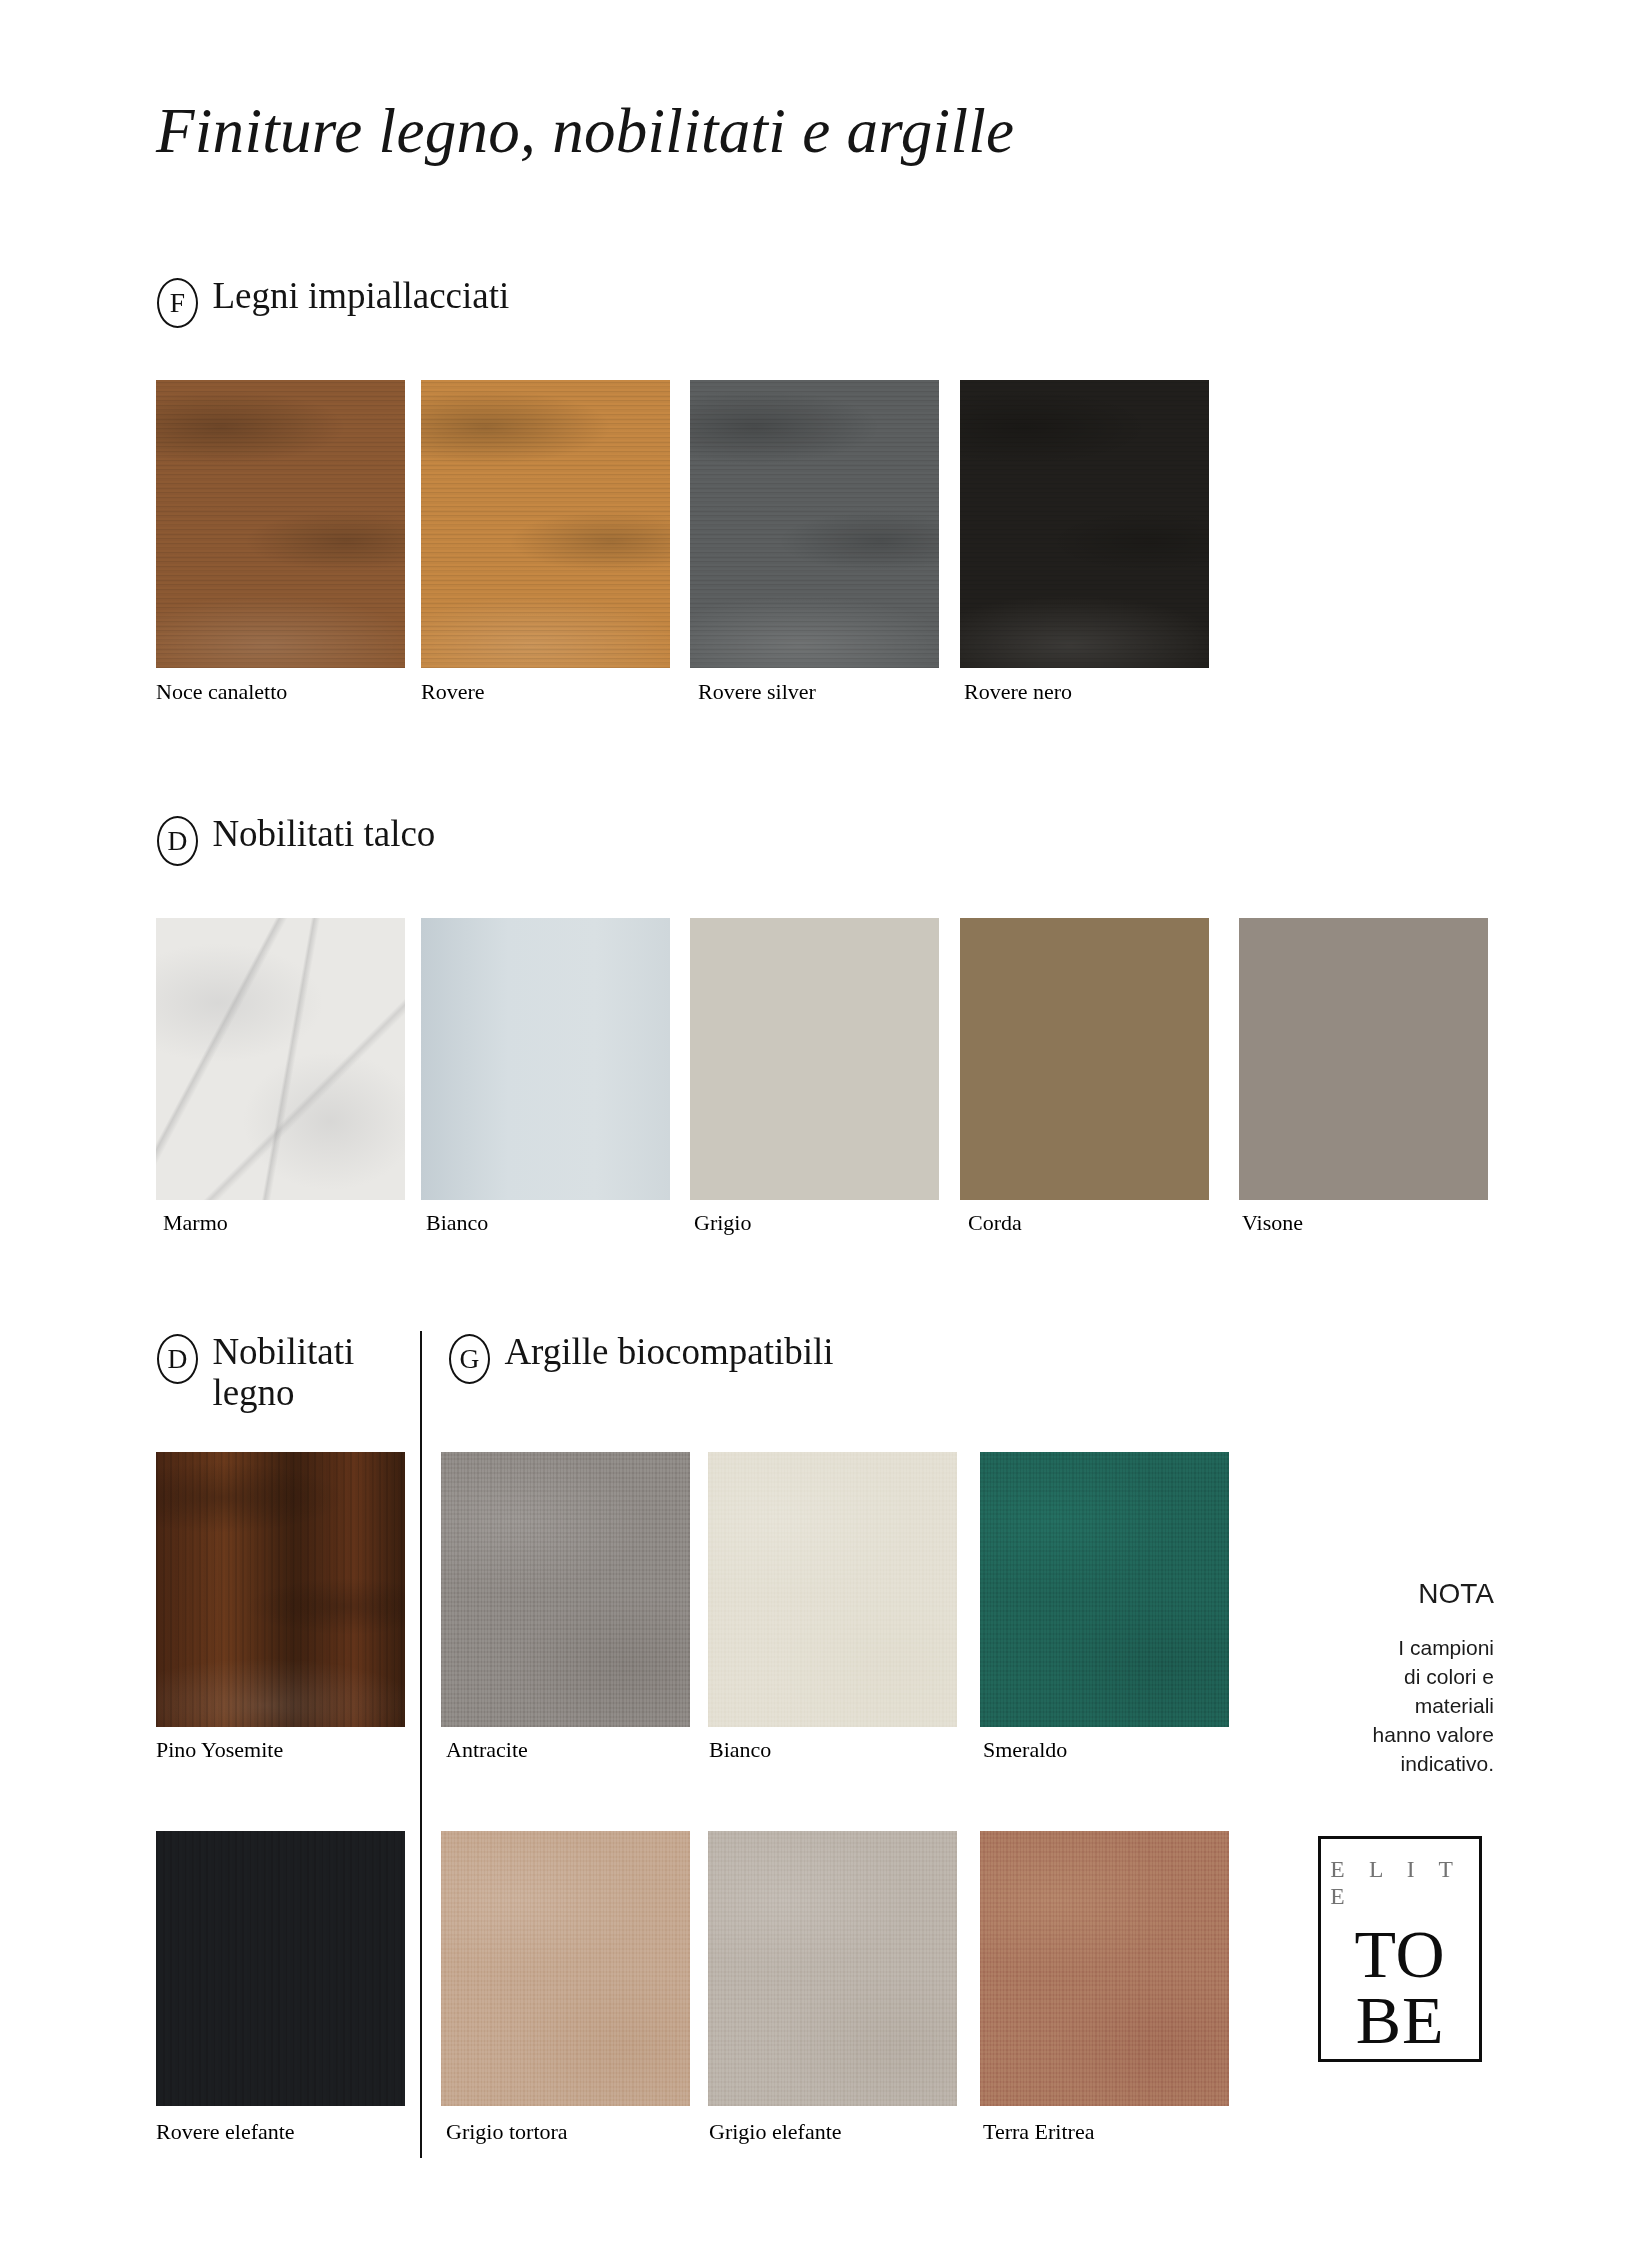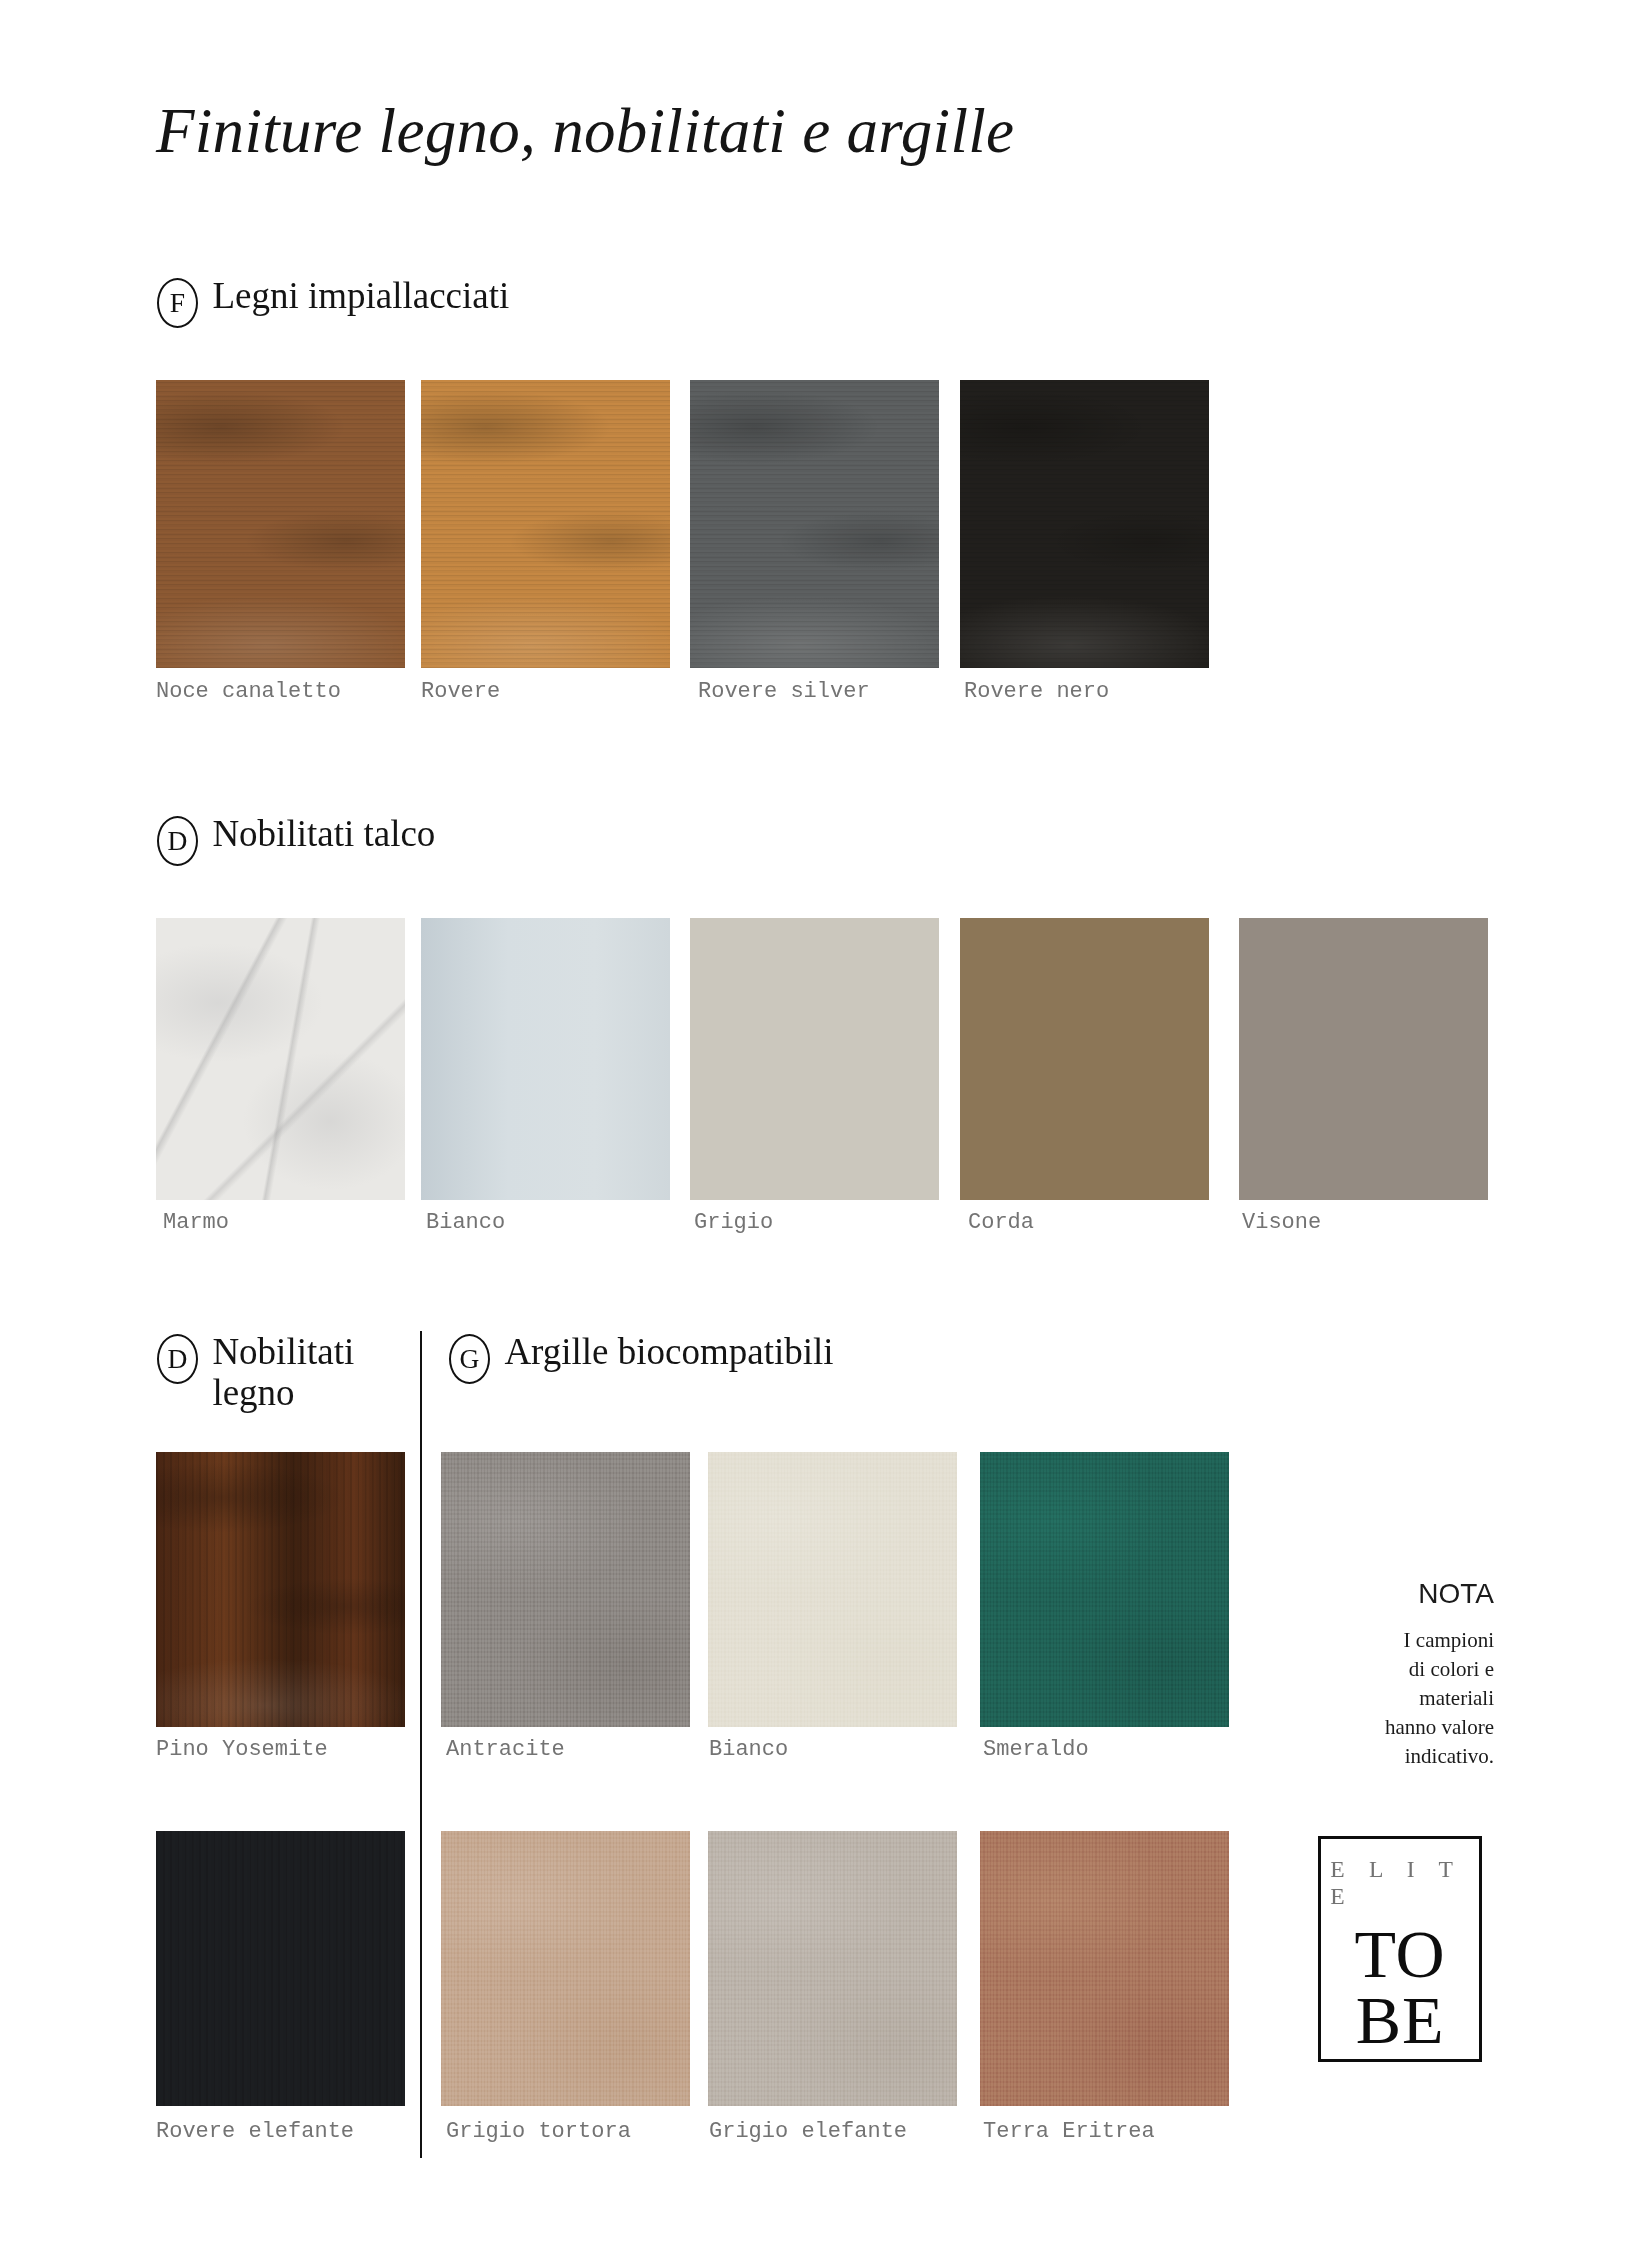--- a/index.html
+++ b/index.html
@@ -42,22 +42,22 @@
     font-family:"Liberation Serif", serif;
     font-size:37px;line-height:1.12;color:#141414;
     white-space:pre-line;
   }
 
   
   .sw{position:absolute;box-sizing:border-box;}
   .sw .chip{width:100%;height:100%;position:relative;overflow:hidden;}
   .sw-label{
     position:absolute;
-    font-family:Liberation Mono, monospace;
-    font-size:22px;color:#737373;
+    font-family:Liberation Serif, serif;
+    font-size:22px;color:#000000;
     white-space:nowrap;
   }
 
   
   .grain-h::after,.grain-v::after{
     content:"";position:absolute;inset:0;pointer-events:none;
   }
   .grain-h::after{
     background:
       repeating-linear-gradient(0deg,
@@ -104,21 +104,21 @@
   .vdivider{position:absolute;background:#111;}
 
   
   .nota{
     position:absolute;
     text-align:right;
     font-family:"Liberation Sans", sans-serif;
     color:#1b1b1b;
   }
   .nota .nota-title{font-size:28px;line-height:1.5;margin-top:13px;}
-  .nota .nota-body{font-size:21px;line-height:1.38;margin-top:11px;white-space:pre-line;font-family:Liberation Serif, serif;}
+  .nota .nota-body{font-size:21px;line-height:1.38;margin-top:19px;white-space:pre-line;}
 
   
   .logo{
     position:absolute;
     border:3.3px solid #0d0d0d;
     box-sizing:border-box;
     display:flex;flex-direction:column;align-items:center;justify-content:flex-start;
     padding-top:17px;
     background:#fff;
   }

